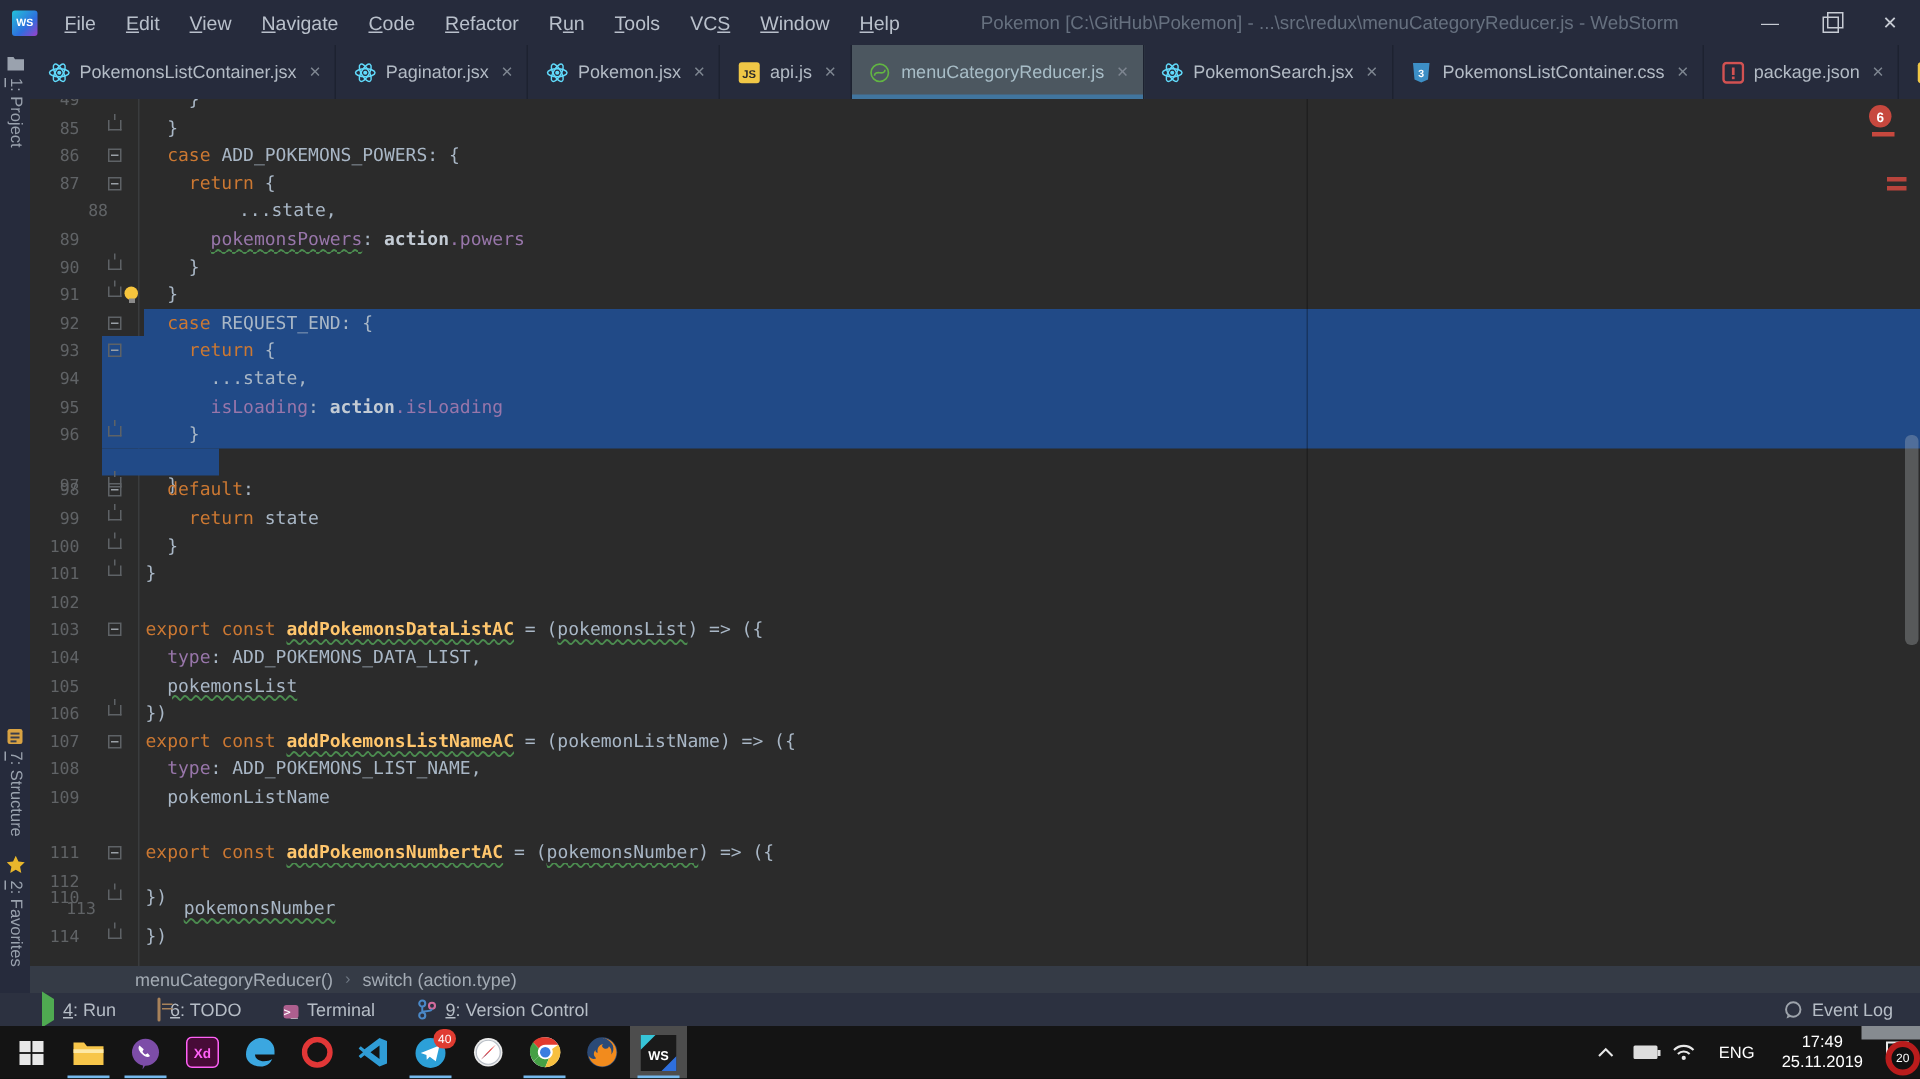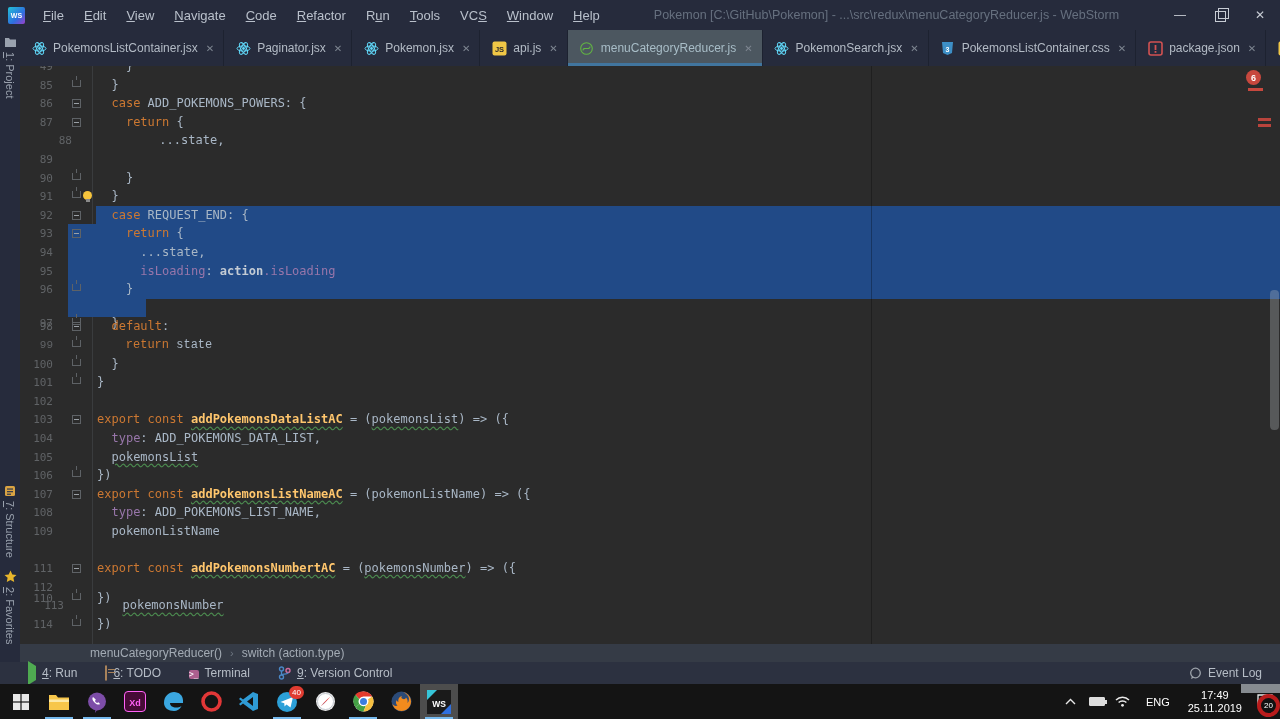--- a/index.html
+++ b/index.html
@@ -269,31 +269,31 @@
         <div class="sel" style="left: 48px; top: 158.4px; width: 1212px; height: 74.4px;"></div>
         <div class="sel" style="left: 48px; top: 232.8px; width: 78px; height: 18.6px;"></div>
       </div>
     <div id="guide"></div>
     <div id="rows">
         <div class="row" style="top: -9px;"><span class="ln">49</span><span class="code"><span class="tk-p">    }</span></span></div>
         <div class="row" style="top: 9.6px;"><span class="ln">85</span><span class="fold e"></span><span class="code"><span class="tk-p">  }</span></span></div>
         <div class="row" style="top: 28.2px;"><span class="ln">86</span><span class="fold m"></span><span class="code"><span class="tk-p">  </span><span class="tk-k">case</span><span class="tk-p"> ADD_POKEMONS_POWERS: {</span></span></div>
         <div class="row" style="top: 46.8px;"><span class="ln">87</span><span class="fold m"></span><span class="code"><span class="tk-p">    </span><span class="tk-k">return</span><span class="tk-p"> {</span></span></div>
         <div class="row" style="top: 65.4px; margin-left: 19px;"><span class="ln">88</span><span class="code"><span class="tk-p">      ...state,</span></span></div>
-        <div class="row" style="top: 84px;"><span class="ln">89</span></div>
+        <div class="row" style="top: 84px;"><span class="ln">89</span><span class="code"><span class="tk-p">      </span><span class="tk-f wavy">pokemonsPowers</span><span class="tk-p">: </span><span class="tk-b">action</span><span class="tk-f">.powers</span></span></div>
         <div class="row" style="top: 102.6px;"><span class="ln">90</span><span class="fold e"></span><span class="code"><span class="tk-p">    }</span></span></div>
         <div class="row" style="top: 121.2px;"><span class="ln">91</span><span class="fold e"></span><span class="code"><span class="tk-p">  }</span></span></div>
         <div class="row" style="top: 139.8px;"><span class="ln">92</span><span class="fold m"></span><span class="code"><span class="tk-p">  </span><span class="tk-k">case</span><span class="tk-p"> REQUEST_END: {</span></span></div>
         <div class="row" style="top: 158.4px;"><span class="ln">93</span><span class="fold m"></span><span class="code"><span class="tk-p">    </span><span class="tk-k">return</span><span class="tk-p"> {</span></span></div>
         <div class="row" style="top: 177px;"><span class="ln">94</span><span class="code"><span class="tk-p">      ...state,</span></span></div>
         <div class="row" style="top: 195.6px;"><span class="ln">95</span><span class="code"><span class="tk-p">      </span><span class="tk-f">isLoading</span><span class="tk-p">: </span><span class="tk-b">action</span><span class="tk-f">.isLoading</span></span></div>
         <div class="row" style="top: 214.2px;"><span class="ln">96</span><span class="fold e"></span><span class="code"><span class="tk-p">    }</span></span></div>
         <div class="row" style="top: 248px; padding-left: 16px;"><span class="ln">97</span><span class="fold e"></span><span class="code"><span class="tk-p">  }</span></span></div>
         <div class="row" style="top: 251.4px;"><span class="ln">98</span><span class="fold m"></span><span class="code"><span class="tk-p">  </span><span class="tk-k">default</span><span class="tk-p">:</span></span></div>
-        <div class="row" style="top: 270px; font-family: Liberation Mono, monospace;"><span class="ln">99</span><span class="fold e"></span><span class="code"><span class="tk-p">    </span><span class="tk-k">return</span><span class="tk-p"> state</span></span></div>
+        <div class="row" style="top: 270px;"><span class="ln">99</span><span class="fold e"></span><span class="code"><span class="tk-p">    </span><span class="tk-k">return</span><span class="tk-p"> state</span></span></div>
         <div class="row" style="top: 288.6px;"><span class="ln">100</span><span class="fold e"></span><span class="code"><span class="tk-p">  }</span></span></div>
         <div class="row" style="top: 307.2px;"><span class="ln">101</span><span class="fold e"></span><span class="code"><span class="tk-p">}</span></span></div>
         <div class="row" style="top: 325.8px;"><span class="ln">102</span><span class="code"></span></div>
         <div class="row" style="top: 344.4px;"><span class="ln">103</span><span class="fold m"></span><span class="code"><span class="tk-k">export</span><span class="tk-p"> </span><span class="tk-k">const</span><span class="tk-p"> </span><span class="tk-fn wavy">addPokemonsDataListAC</span><span class="tk-p"> = (</span><span class="tk-p wavy">pokemonsList</span><span class="tk-p">) =&gt; ({</span></span></div>
         <div class="row" style="top: 363px;"><span class="ln">104</span><span class="code"><span class="tk-p">  </span><span class="tk-f">type</span><span class="tk-p">: ADD_POKEMONS_DATA_LIST,</span></span></div>
         <div class="row" style="top: 381.6px;"><span class="ln">105</span><span class="code"><span class="tk-p">  </span><span class="tk-p wavy">pokemonsList</span></span></div>
         <div class="row" style="top: 400.2px;"><span class="ln">106</span><span class="fold e"></span><span class="code"><span class="tk-p">})</span></span></div>
         <div class="row" style="top: 418.8px;"><span class="ln">107</span><span class="fold m"></span><span class="code"><span class="tk-k">export</span><span class="tk-p"> </span><span class="tk-k">const</span><span class="tk-p"> </span><span class="tk-fn wavy">addPokemonsListNameAC</span><span class="tk-p"> = (</span><span class="tk-p">pokemonListName</span><span class="tk-p">) =&gt; ({</span></span></div>
         <div class="row" style="top: 437.4px;"><span class="ln">108</span><span class="code"><span class="tk-p">  </span><span class="tk-f">type</span><span class="tk-p">: ADD_POKEMONS_LIST_NAME,</span></span></div>
         <div class="row" style="top: 456px;"><span class="ln">109</span><span class="code"><span class="tk-p">  pokemonListName</span></span></div>

